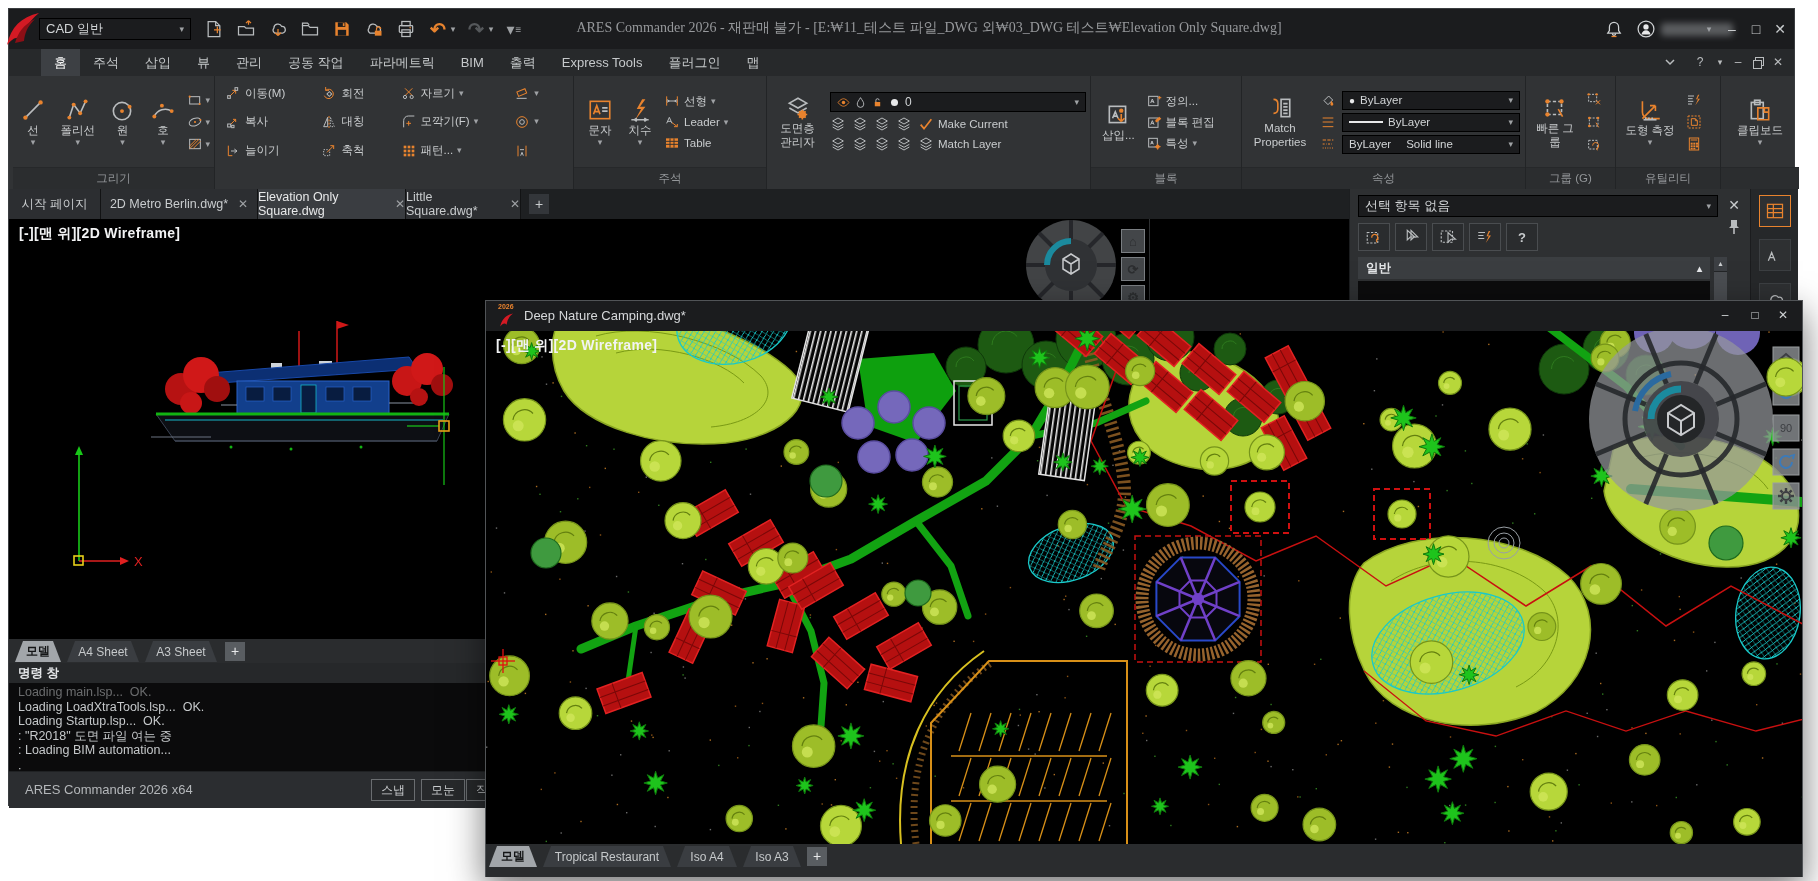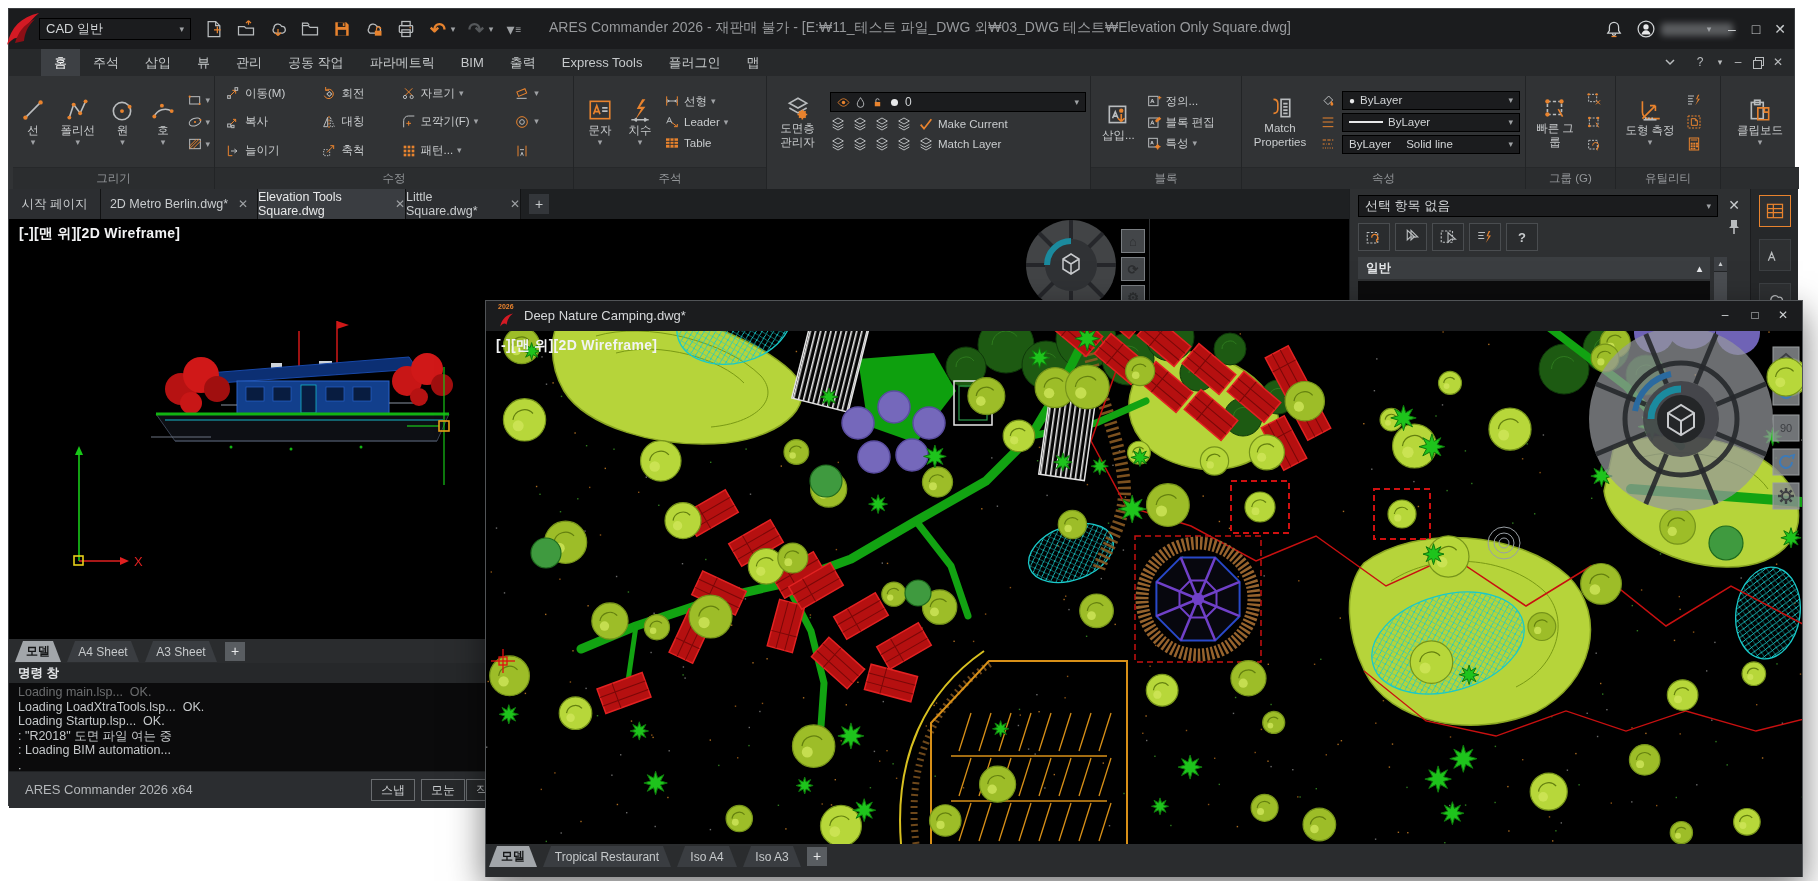--- a/index.html
+++ b/index.html
@@ -7,21 +7,21 @@
   .abs{position:absolute;}
   
   #main-window{position:absolute;left:8px;top:8px;width:1787px;height:798px;background:#0c4a6e;border:1px solid #3a3d40;box-sizing:border-box;}
   #titlebar{position:absolute;left:0;top:0;width:100%;height:40px;background:#1b1c1e;}
   #app-logo{position:absolute;left:-6px;top:0px;width:42px;height:40px;z-index:5;}
   .combo{background:#1b1c1e;border:1px solid #000;color:#d2d5d7;font-size:13px;display:flex;align-items:center;padding:0 6px;box-sizing:border-box;}
   .combo .car{margin-left:auto;}
   .car{color:#9fa2a5;font-size:9px;line-height:1;}
   .qa-icon{position:absolute;top:7px;width:26px;height:26px;display:flex;align-items:center;justify-content:center;}
   .glyph-btn{color:#c9ccce;font-size:14px;text-align:center;cursor:default;}
-  #main-title{position:absolute;left:540px;top:10px;width:760px;text-align:left;color:#97999c;font-size:14px;white-space:nowrap;overflow:hidden;}
+  #main-title{position:absolute;left:540px;top:10px;width:760px;text-align:center;color:#97999c;font-size:14px;white-space:nowrap;overflow:hidden;font-family:Liberation Serif, serif;}
   .blurname{position:absolute;width:72px;height:13px;background:#8e9194;border-radius:3px;filter:blur(3px);opacity:.55;}
   
   #ribbon-tabbar{position:absolute;left:0;top:40px;width:100%;height:27px;background:#27292b;display:flex;align-items:stretch;padding-left:32px;box-sizing:border-box;}
   .rtab{padding:0 13px;font-size:13px;color:#c6c9cb;display:flex;align-items:center;}
   .rtab.active{background:#3d4044;color:#fff;}
   .ribbon-ctl{position:absolute;top:44px;width:18px;height:18px;display:flex;align-items:center;justify-content:center;color:#b9bcbe;font-size:12px;}
   
   #ribbon{position:absolute;left:0;top:67px;width:100%;height:113px;background:#313335;}
   .rgroup{position:absolute;top:0;height:113px;border-right:1px solid #222426;box-sizing:border-box;}
   .gbody{position:absolute;left:0;right:0;top:0;height:92px;display:flex;align-items:center;padding:2px 4px;box-sizing:border-box;gap:4px;}
@@ -442,21 +442,20 @@
           <div class="smalltool">
               <i class="ic i16">
                 <svg viewBox="0 0 24 24">
                   <path d="M6 4v16M18 4v16" class="so"></path>
                   <path d="M9 10h6" class="sg"></path>
                   <path d="M10 19l2-5 2 5" class="sg" stroke-width="1"></path>
                 </svg>
               </i>
             </div>
         </div>
-        <div class="glabel">수정</div>
       </div>
 
       <div class="rgroup" style="left:565px;width:193px;">
         <div class="gbody" style="gap:8px;padding-left:10px;">
           <div class="bigtool">
               <i class="ic i26">
                 <svg viewBox="0 0 24 24">
                   <rect x="3" y="4" width="18" height="16" class="so"></rect>
                   <path d="M6 16l3-8 3 8M7 13.5h4" class="so" stroke-width="1.3"></path>
                   <path d="M14 10h5M14 13h5" class="sg"></path>
@@ -851,21 +850,21 @@
 
     <div id="doc-tabbar">
         <div class="dtab" style="left: 0px; width: 92px;">
           <span>시작 페이지</span>
         </div>
         <div class="dtab" style="left: 92px; width: 157px;">
           <span>2D Metro Berlin.dwg*</span>
           <span class="x">✕</span>
         </div>
         <div class="dtab active" style="left: 249px; width: 148px;">
-          <span>Elevation Tools Square.dwg</span>
+          <span>Elevation Only Square.dwg</span>
           <span class="x">✕</span>
         </div>
         <div class="dtab" style="left: 397px; width: 115px;">
           <span>Little Square.dwg*</span>
           <span class="x">✕</span>
         </div>
         <div class="dtab-add" style="left: 520px;">+</div>
       </div>
 
     <div id="canvas-main">

